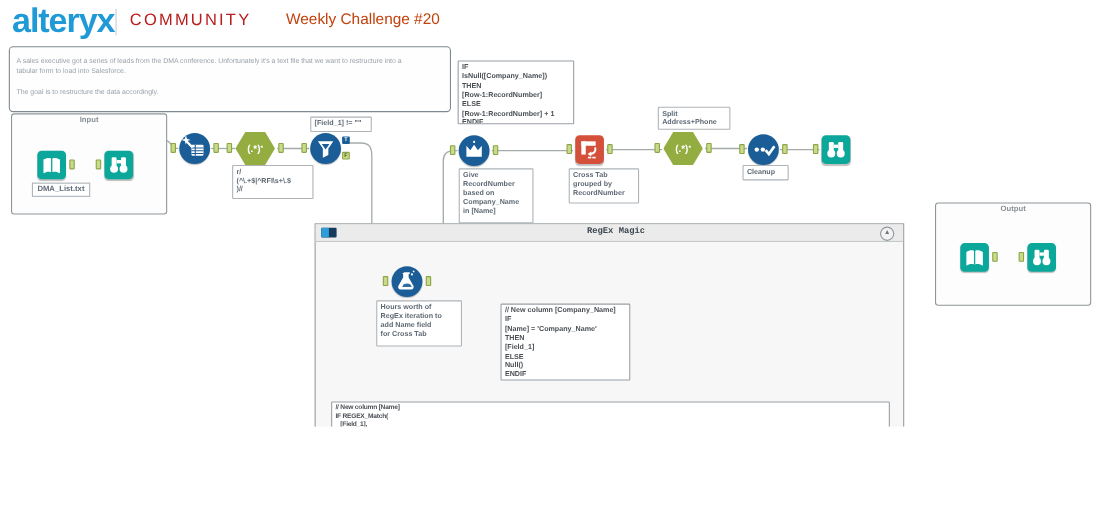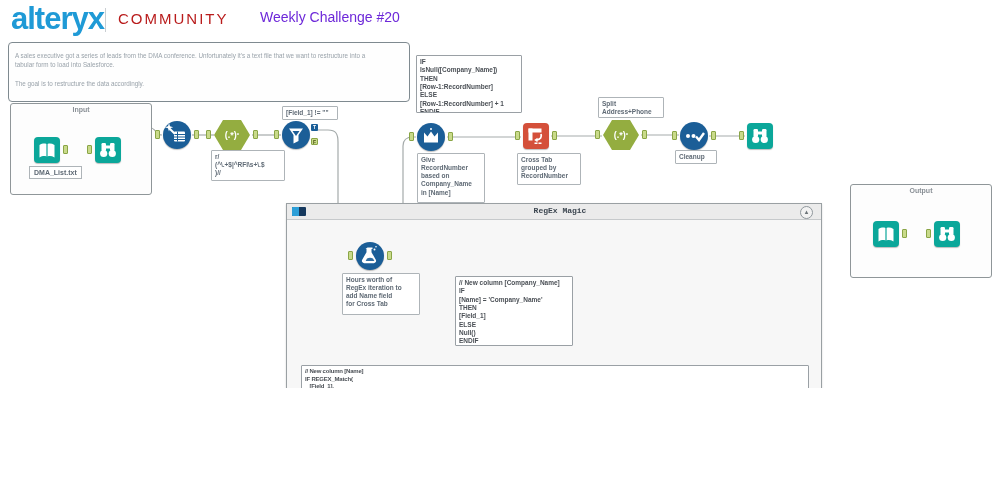--- a/index.html
+++ b/index.html
@@ -4,21 +4,21 @@
 <style>
   html,body{margin:0;padding:0;background:#fff;}
   #canvas{position:relative;width:999px;height:388px;background:#ffffff;
           font-family:"Liberation Sans",sans-serif;overflow:hidden;}
 
   
   .logo{position:absolute;left:11px;top:1px;font-size:31px;font-weight:bold;
         color:#1f9ad6;letter-spacing:-1px;}
   .logo-divider{position:absolute;left:105px;top:8px;width:1px;height:24px;background:#c9ced2;}
   .community{position:absolute;left:118px;top:10px;font-size:15px;color:#b91c1c;letter-spacing:2px;}
-  .challenge-title{position:absolute;left:260px;top:9px;font-size:14px;color:#6d28d9;}
+  .challenge-title{position:absolute;left:260px;top:9px;font-size:14px;color:#c2410c;}
 
   
   .wfcontainer{position:absolute;border:1px solid #8f9699;border-radius:3px;background:#fdfdfd;}
   .wfcontainer .clabel{position:absolute;top:2px;left:0;right:0;text-align:center;
         font-size:7px;font-weight:bold;color:#8a9096;}
 
   
   .magic{position:absolute;left:286px;top:203px;width:534px;height:257px;
          border:1px solid #9aa0a3;background:#f7f7f7;box-shadow:0 1px 2px rgba(0,0,0,.15);}
   .magic-titlebar{position:absolute;left:0;top:0;right:0;height:15px;background:#ebebeb;

